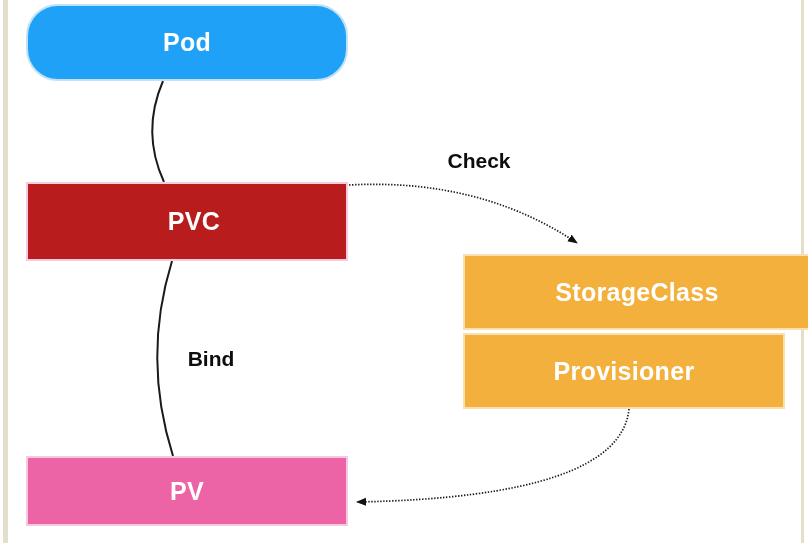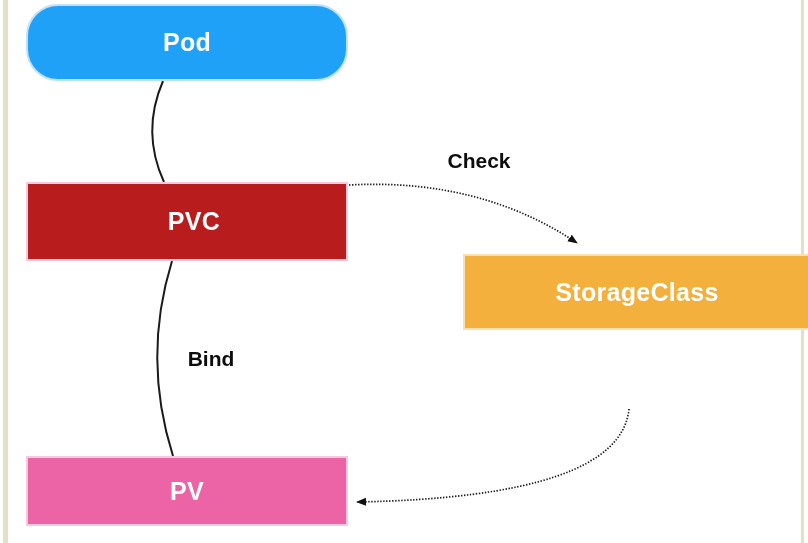--- a/index.html
+++ b/index.html
@@ -56,20 +56,23 @@
   </div>
 
   <div class="node node-pvc" style="background-color: #b91c1c; padding-left: 14px;">
     <span>PVC</span>
   </div>
 
   <div class="node node-storageclass" style="background-color: rgb(243, 176, 60);">
     <span>StorageClass</span>
   </div>
 
+  <div class="node node-provisioner" style="background-color: rgb(243, 176, 60);">
+    <span>Provisioner</span>
+  </div>
 
   <div class="node node-pv" style="background-color: rgb(236, 100, 166);">
     <span>PV</span>
   </div>
 
   <div class="edge-label label-check">Check</div>
   <div class="edge-label label-bind">Bind</div>
 
 </div>
 

